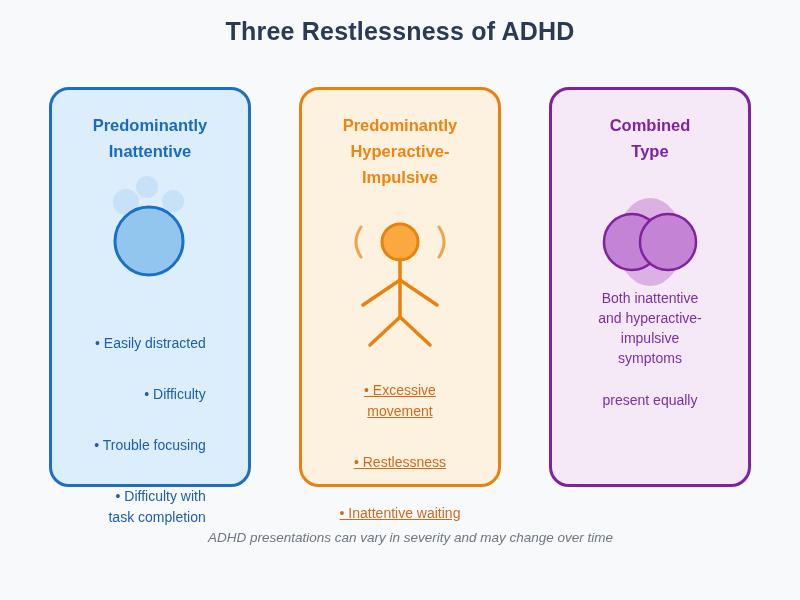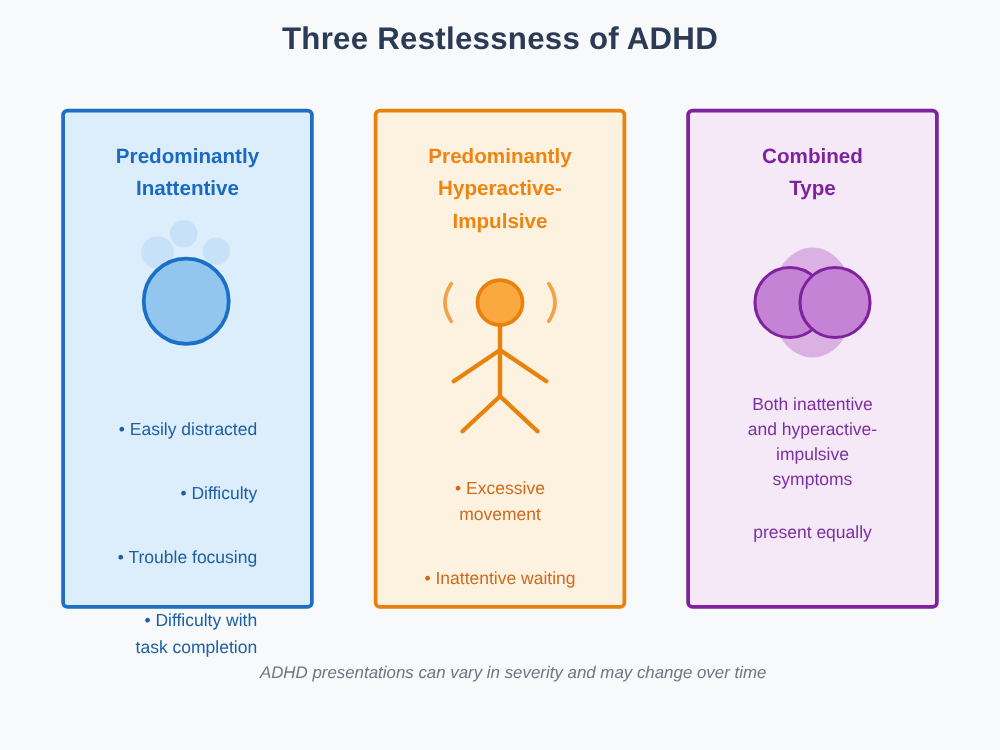--- a/index.html
+++ b/index.html
@@ -13,45 +13,45 @@
     font-size:25px;font-weight:bold;
     color:var(--title-color,#2B3A55);
     margin:0;padding-top:17px;letter-spacing:.2px;
   }
   .cards{
     display:flex;justify-content:center;gap:48px;
     margin-top:41px;
   }
   .card{
     width:202px;height:400px;box-sizing:border-box;
-    border-radius:5px;border:3px solid;
+    border-radius:20px;border:3px solid;
     display:flex;flex-direction:column;align-items:center;
     padding-top:22px;
   }
   .card-blue{background:var(--blue-bg,#DCEDFB);border-color:var(--blue-border,#1E6FC4);}
   .card-orange{background:var(--orange-bg,#FDF2E0);border-color:var(--orange-border,#E8820C);}
   .card-purple{background:var(--purple-bg,#F5E8F7);border-color:var(--purple-border,#7E22A0);}
   .card-title{
     font-size:16.5px;font-weight:bold;text-align:center;
     line-height:26px;white-space:pre-line;margin:0;
   }
   .card-blue .card-title{color:var(--blue-header,#1B6AC2);}
   .card-orange .card-title{color:var(--orange-header,#EE8412);}
   .card-purple .card-title{color:var(--purple-header,#7E22A0);}
   .bullets{
     font-size:14px;text-align:center;line-height:21px;white-space:pre-line;
   }
   .bullet-item{margin-bottom:9px;}
   .card-blue .bullets{color:var(--blue-text,#1C5FA6);margin-top:33px;text-align:right;}
-  .card-orange .bullets{color:var(--orange-text,#CE6A1E);margin-top:10px;}
+  .card-orange .bullets{color:var(--orange-text,#CE6A1E);margin-top:10px;text-decoration:underline;}
   .combined-text{
     font-size:14px;text-align:center;line-height:20px;white-space:pre-line;
     color:var(--purple-text,#7B2FA2);
   }
-  .combined-1{margin-top:25px;}
+  .combined-1{}
   .combined-2{margin-top:22px;}
   .icon-wrap{line-height:0;}
   .icon-blue{margin-top:5px;}
   .icon-orange{margin-top:31px;}
   .icon-purple{margin-top:32px;}
   
   .bubble{fill:var(--blue-bubble,#C7E1F8);}
   .big-circle{fill:var(--blue-icon-fill,#93C6EF);stroke:var(--blue-icon-stroke,#1A6FC7);stroke-width:3;}
   
   .stick-fill{fill:var(--orange-icon-fill,#F9A940);stroke:var(--orange-icon-stroke,#E8820C);stroke-width:3;}
@@ -107,20 +107,21 @@
         <line class="stick-line" x1="60" y1="39" x2="60" y2="96"></line>
         <line class="stick-line" x1="60" y1="59" x2="23" y2="84"></line>
         <line class="stick-line" x1="60" y1="59" x2="97" y2="84"></line>
         <line class="stick-line" x1="60" y1="96" x2="30" y2="124"></line>
         <line class="stick-line" x1="60" y1="96" x2="90" y2="124"></line>
       </svg>
     </div>
     <div class="bullets">
       <div class="bullet-item">• Excessive
 movement</div>
+      <div class="bullet-item">• Restlessness</div>
       <div class="bullet-item">• Inattentive waiting</div>
     </div>
   </div>
 
   <div class="card card-purple">
     <h2 class="card-title">Combined
 Type</h2>
     <div class="icon-wrap icon-purple">
       <svg width="130" height="92" viewBox="0 0 130 92">
         <ellipse class="venn-back" cx="65" cy="46" rx="33" ry="44"></ellipse>

